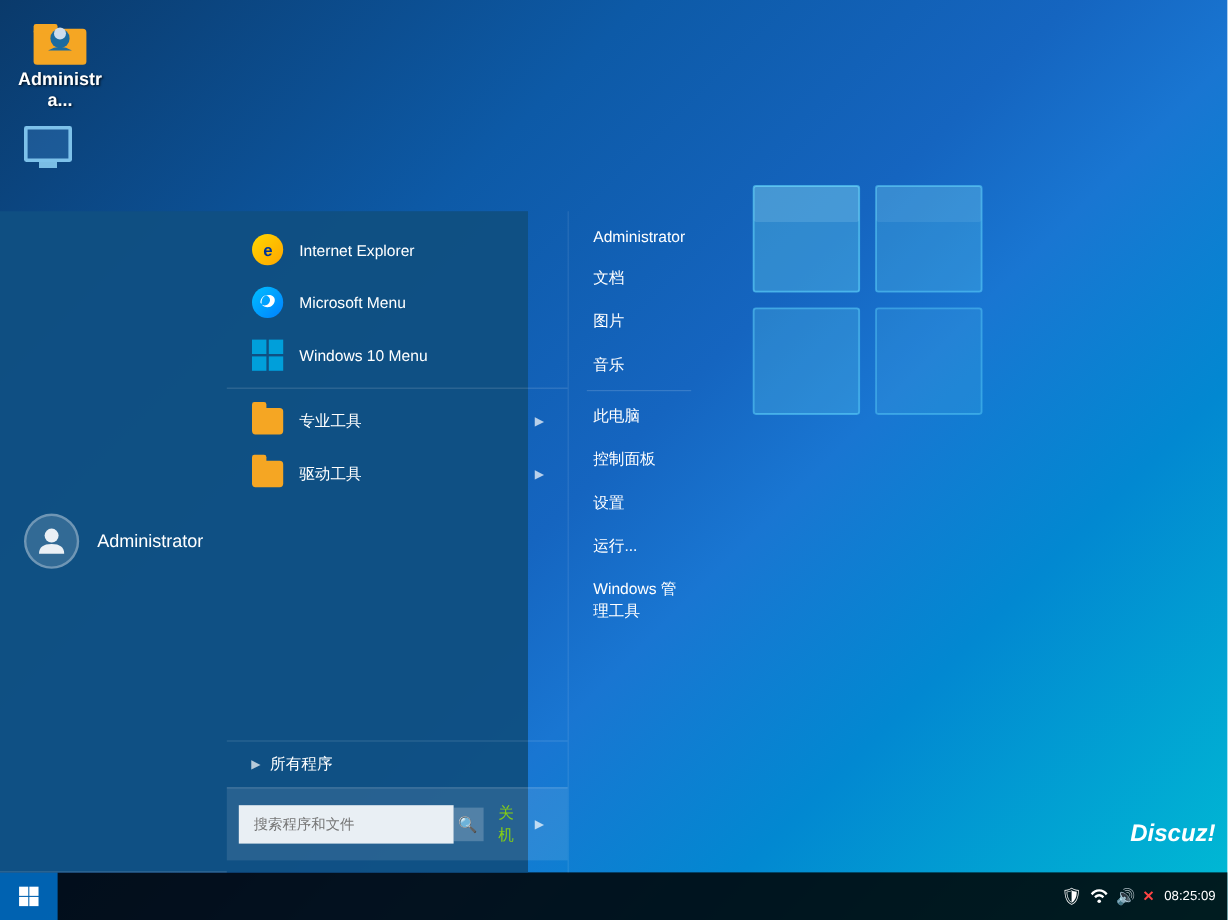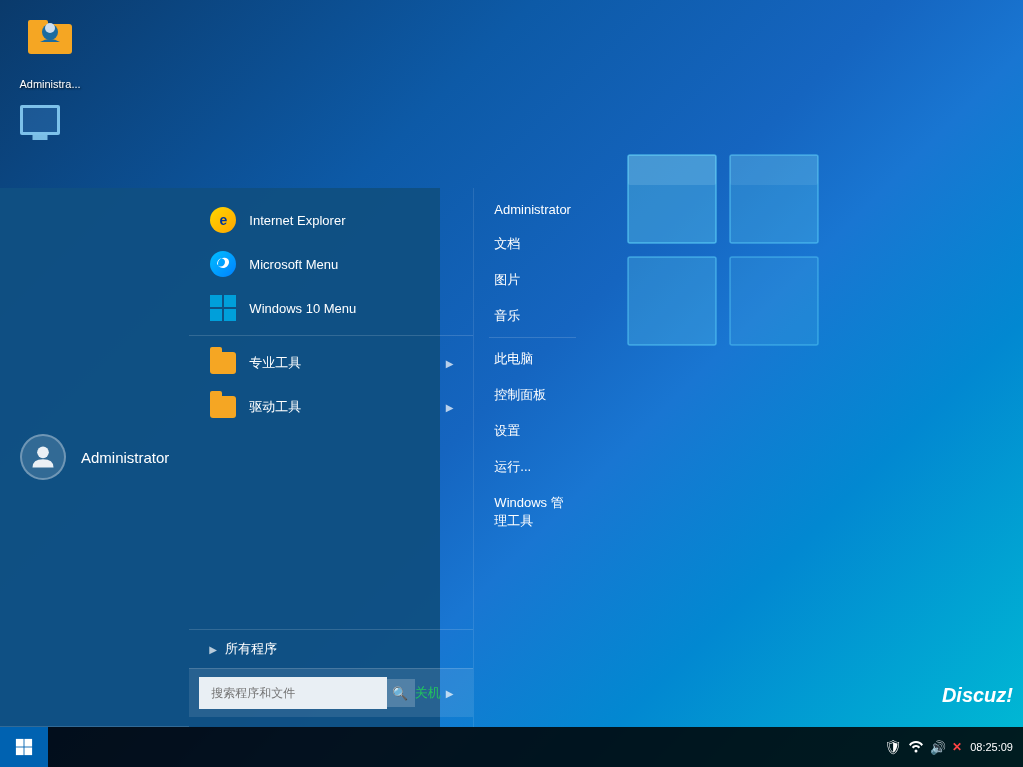--- a/index.html
+++ b/index.html
@@ -47,25 +47,26 @@
     }
 
     .desktop-icon-img {
       width: 48px;
       height: 48px;
       position: relative;
     }
 
     .desktop-icon-label {
       color: white;
-      font-size: 11px;
+      font-size: 15px;
       text-align: center;
-      margin-top: 20px;
+      margin-top: 0;
       text-shadow: 1px 1px 2px rgba(0,0,0,0.8);
       word-break: break-all;
+      font-weight: bold;
     }
 
     
     .taskbar {
       position: absolute;
       bottom: 0;
       left: 0;
       width: 100%;
       height: 40px;
       background: rgba(0, 0, 0, 0.85);
@@ -327,24 +328,25 @@
 
     .menu-shutdown-area {
       display: flex;
       align-items: center;
       margin-left: auto;
       padding-right: 10px;
       gap: 5px;
     }
 
     .shutdown-btn {
-      color: #22c55e;
+      color: #84cc16;
       font-size: 13px;
       cursor: pointer;
-      padding: 4px 0;
+      padding: 4px 10px;
+      text-align: center;
     }
 
     .shutdown-arrow {
       color: rgba(255,255,255,0.7);
       font-size: 10px;
       cursor: pointer;
     }
 
     
     .menu-right {

